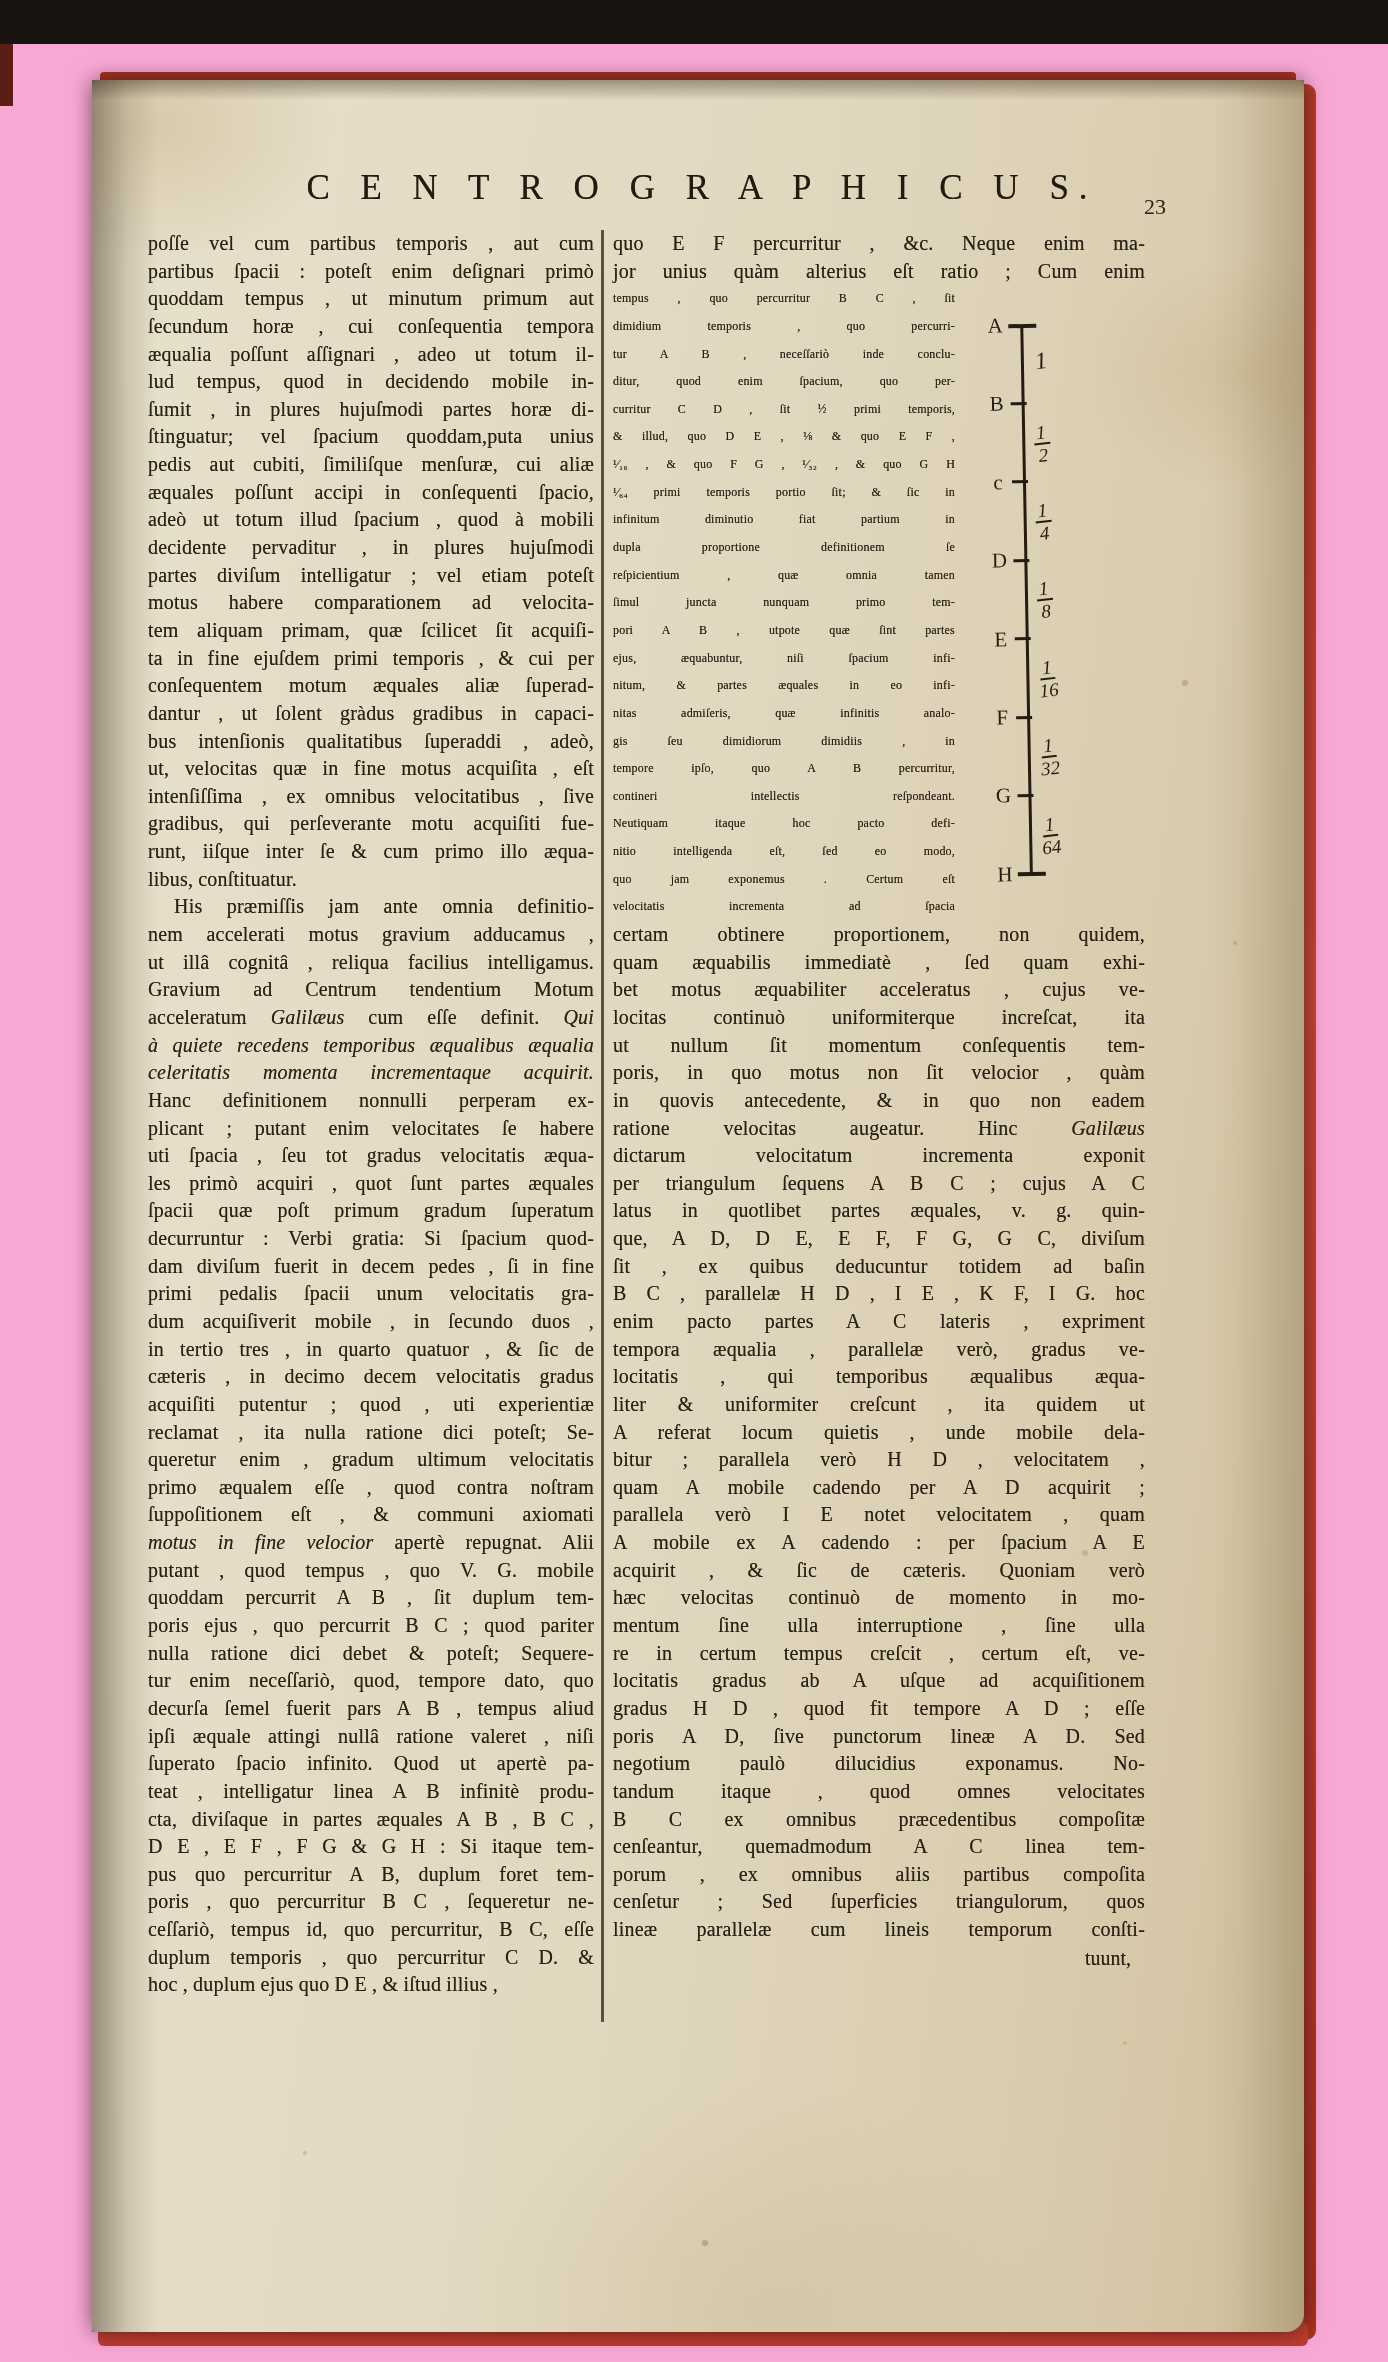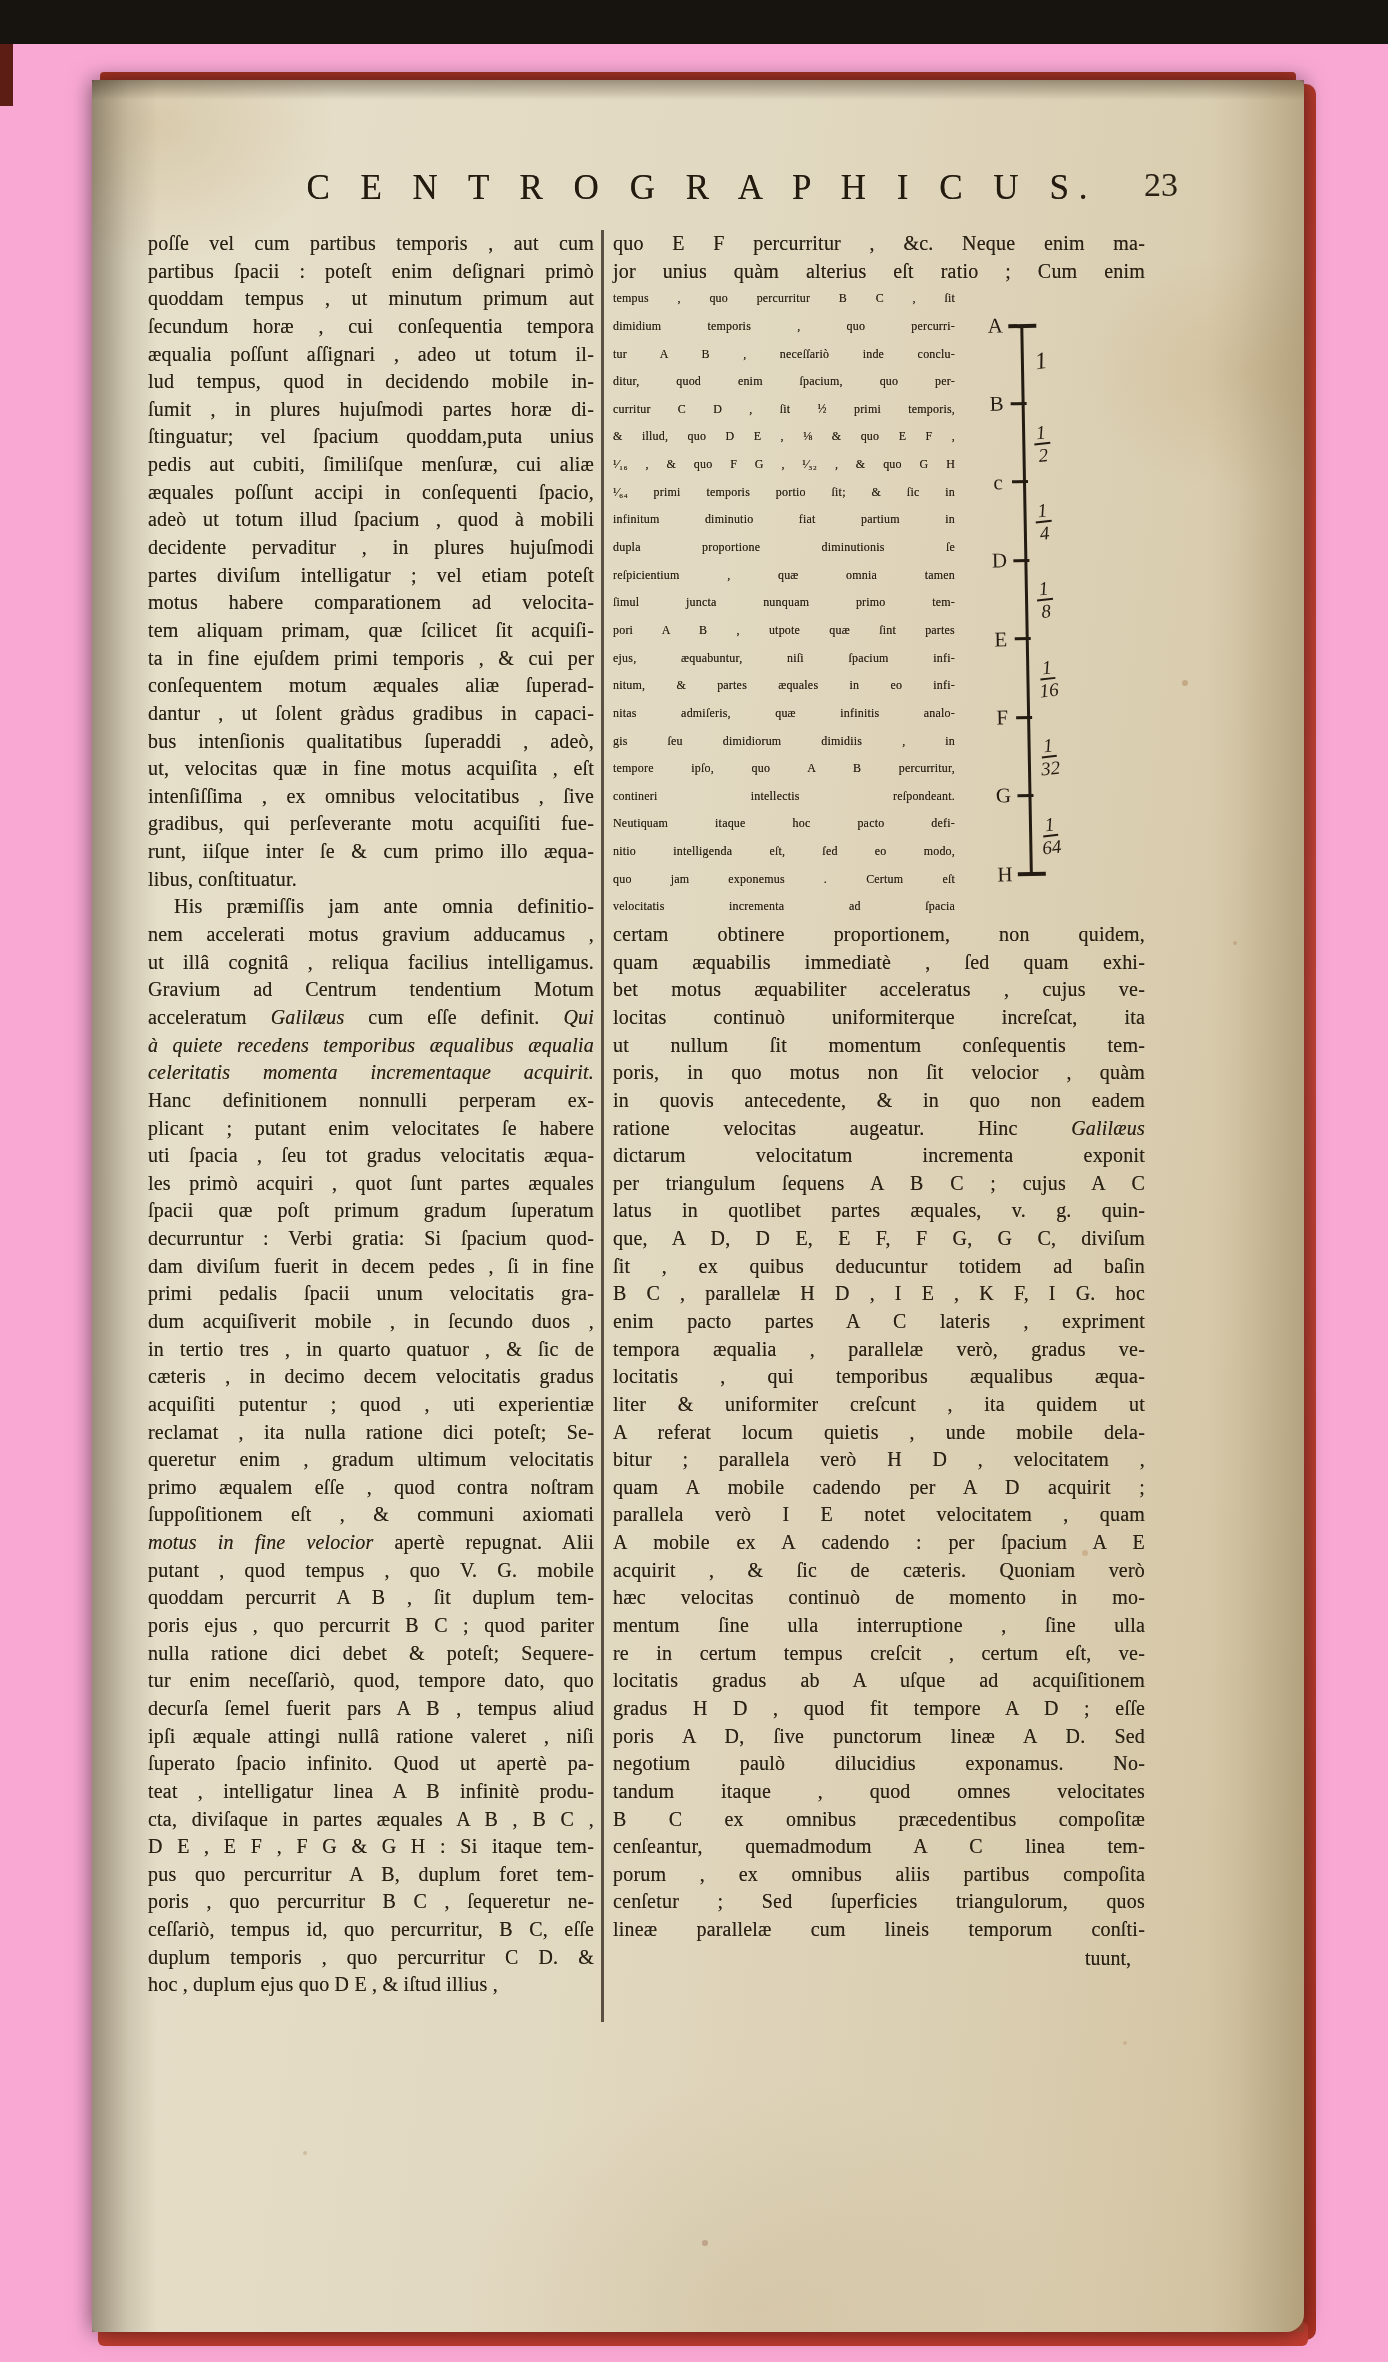--- a/index.html
+++ b/index.html
@@ -29,21 +29,21 @@
   .spots{position:absolute;left:0;top:0;width:2px;height:2px;border-radius:50%;z-index:5;pointer-events:none;
     box-shadow:1092px 602px 0 2px rgba(150,90,40,.30),1142px 862px 0 1px rgba(150,90,40,.25),
       332px 222px 0 1px rgba(150,90,40,.20),992px 1472px 0 2px rgba(160,100,45,.25),
       212px 2072px 0 1px rgba(150,90,40,.25),612px 2162px 0 2px rgba(120,60,40,.28),
       452px 1182px 0 1px rgba(150,90,40,.20),1032px 1962px 0 1px rgba(150,90,40,.2);}
   
   #content{position:absolute;inset:0;z-index:3;color:#2921156;}
   .hdr{position:absolute;left:120px;width:980px;top:88px;text-align:center;
        font-size:35px;letter-spacing:10px;word-spacing:2px;color:#241b10;
        text-shadow:0 0 .6px rgba(36,27,16,.7);}
-  .pagenum{position:absolute;left:1052px;top:86px;font-size:34px;color:#2a2115;}
+  .pagenum{position:absolute;left:1052px;top:114px;font-size:22px;color:#2a2115;}
   .divider{position:absolute;left:509px;top:150px;width:2.5px;height:1792px;background:rgba(38,28,16,.72);}
   .col{position:absolute;top:150px;color:#2a2115;text-shadow:0 0 .5px rgba(42,33,21,.6);}
   #colL{left:56px;width:446px;font-size:20px;}
   #colR{left:521px;width:532px;font-size:20px;}
   .tl{height:27.65px;line-height:27.65px;letter-spacing:.2px;white-space:nowrap;
       text-align:justify;text-align-last:justify;}
   .tl.narrow{width:342px;font-size:12px;}
   .tl.nj{text-align-last:left;}
   .tl.ind{text-indent:26px;}
   .it{font-style:italic;}
@@ -149,21 +149,21 @@
             <div class="tl"><span>jor unius quàm alterius eſt ratio ; Cum enim</span></div>
             <div class="tl narrow"><span>tempus , quo percurritur B C , ſit</span></div>
             <div class="tl narrow"><span>dimidium temporis , quo percurri-</span></div>
             <div class="tl narrow"><span>tur A B , neceſſariò inde conclu-</span></div>
             <div class="tl narrow"><span>ditur, quod enim ſpacium, quo per-</span></div>
             <div class="tl narrow"><span>curritur C D , ſit ½ primi temporis,</span></div>
             <div class="tl narrow"><span>&amp; illud, quo D E , ⅛ &amp; quo E F ,</span></div>
             <div class="tl narrow"><span>¹⁄₁₆ , &amp; quo F G , ¹⁄₃₂ , &amp; quo G H</span></div>
             <div class="tl narrow"><span>¹⁄₆₄ primi temporis portio ſit; &amp; ſic in</span></div>
             <div class="tl narrow"><span>infinitum diminutio fiat partium in</span></div>
-            <div class="tl narrow"><span>dupla proportione diminutionis ſe</span></div>
+            <div class="tl narrow"><span>dupla proportione definitionem ſe</span></div>
             <div class="tl narrow"><span>reſpicientium , quæ omnia tamen</span></div>
             <div class="tl narrow"><span>ſimul juncta nunquam primo tem-</span></div>
             <div class="tl narrow"><span>pori A B , utpote quæ ſint partes</span></div>
             <div class="tl narrow"><span>ejus, æquabuntur, niſi ſpacium infi-</span></div>
             <div class="tl narrow"><span>nitum, &amp; partes æquales in eo infi-</span></div>
             <div class="tl narrow"><span>nitas admiſeris, quæ infinitis analo-</span></div>
             <div class="tl narrow"><span>gis ſeu dimidiorum dimidiis , in</span></div>
             <div class="tl narrow"><span>tempore ipſo, quo A B percurritur,</span></div>
             <div class="tl narrow"><span>contineri intellectis reſpondeant.</span></div>
             <div class="tl narrow"><span>Neutiquam itaque hoc pacto defi-</span></div>

